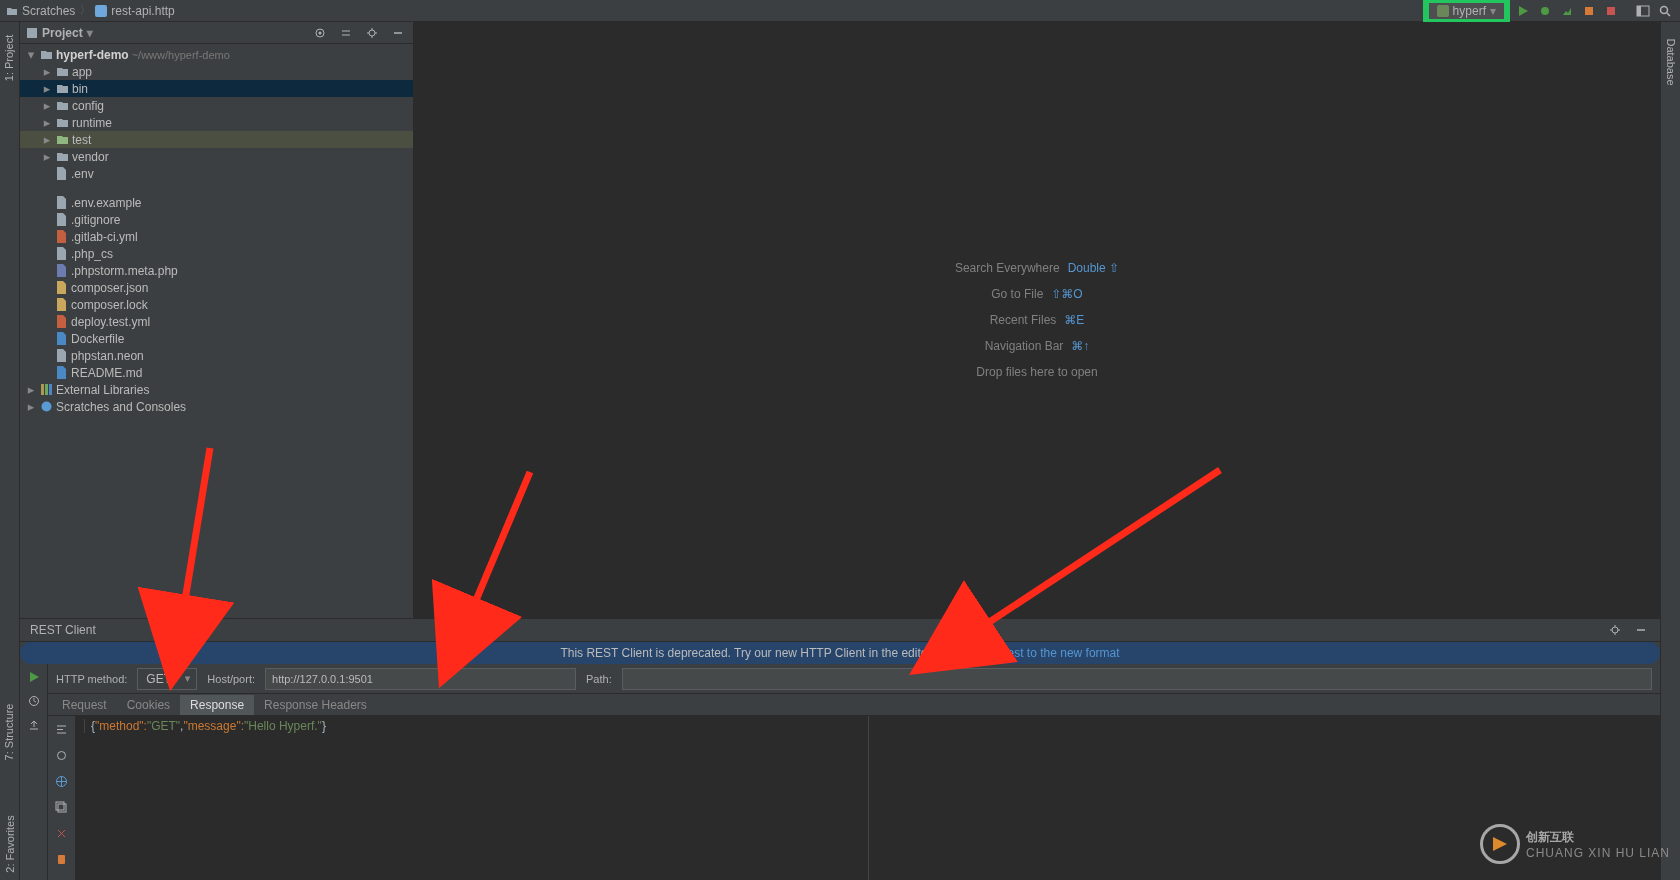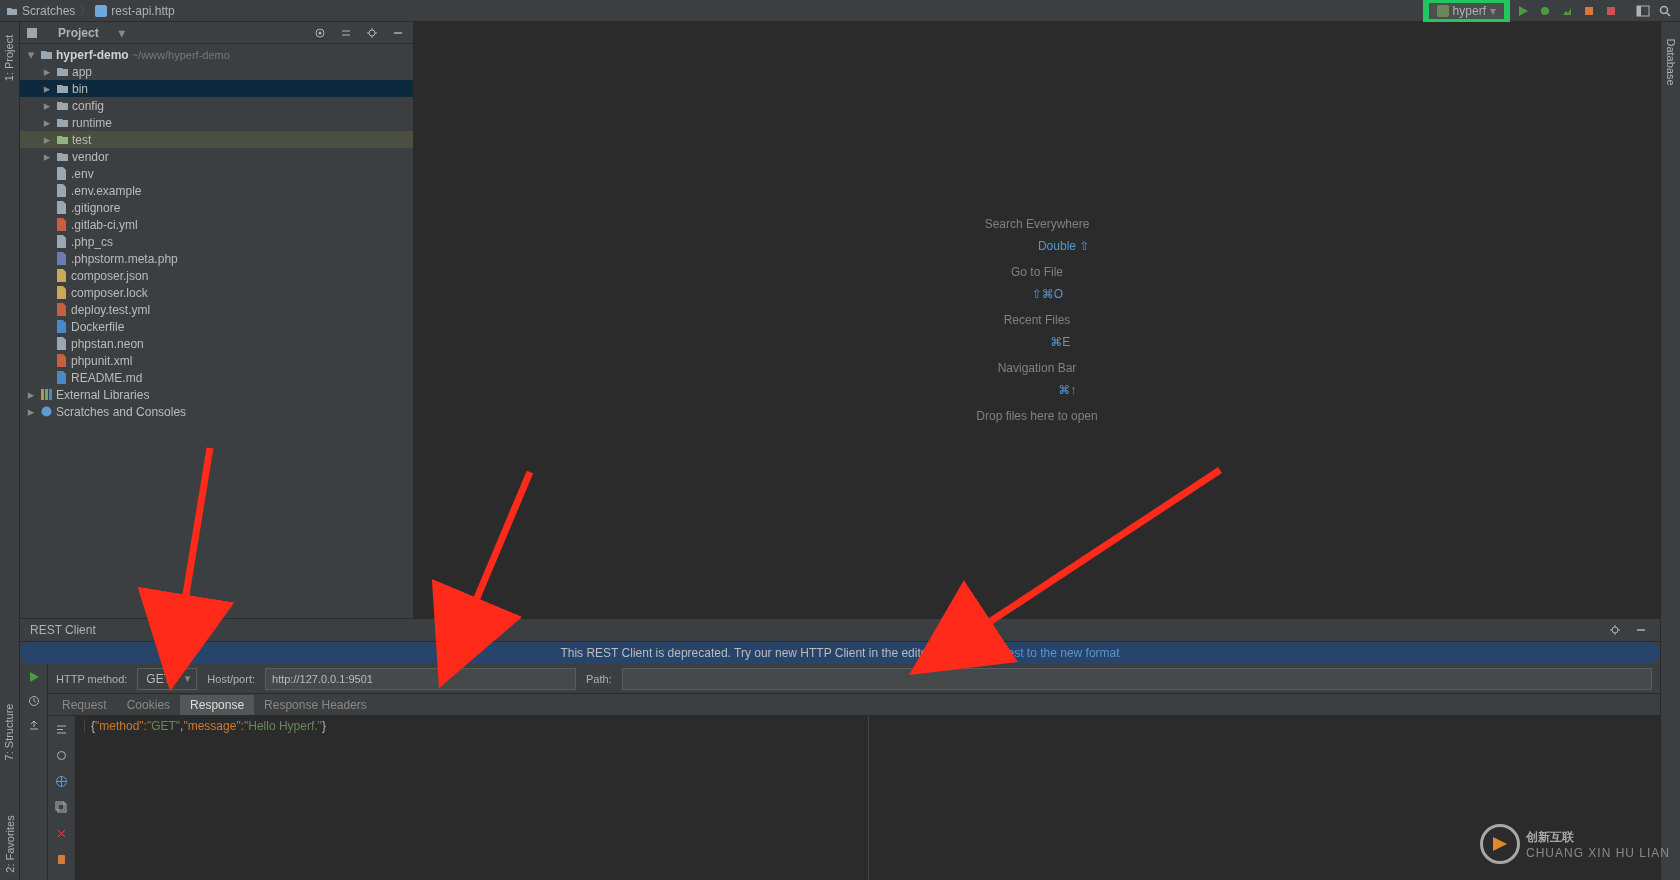--- a/index.html
+++ b/index.html
@@ -17,35 +17,35 @@
 .layout { display:flex; height:calc(100% - 22px); }
 .gutter-left { width:20px; background:#3c3f41; border-right:1px solid #2b2b2b; display:flex; flex-direction:column; align-items:center; }
 .gutter-left .v-label { transform:rotate(-90deg); white-space:nowrap; font-size:11px; color:#afb1b3; margin-top:30px; cursor:pointer; }
 .gutter-right { width:20px; background:#3c3f41; border-left:1px solid #2b2b2b; display:flex; flex-direction:column; align-items:center; }
 .gutter-right .v-label { transform:rotate(90deg); white-space:nowrap; font-size:11px; color:#afb1b3; margin-top:34px; cursor:pointer; }
 
 .center { flex:1; display:flex; flex-direction:column; min-width:0; }
 .upper { flex:1; display:flex; min-height:0; }
 .project-panel { width:394px; background:#3c3f41; border-right:1px solid #2b2b2b; display:flex; flex-direction:column; }
 .project-header { height:22px; display:flex; align-items:center; justify-content:space-between; padding:0 6px; border-bottom:1px solid #2b2b2b; background:#3c3f41; }
-.project-header .title { display:flex; align-items:center; gap:20px; font-size:11px; color:#afb1b3; font-weight:bold; }
+.project-header .title { display:flex; align-items:center; gap:4px; font-size:11px; color:#afb1b3; font-weight:bold; }
 .project-header .tools { display:flex; align-items:center; gap:8px; }
 .tree { flex:1; overflow:auto; padding-top:2px; }
 .tree-row { height:17px; display:flex; align-items:center; gap:3px; font-size:12px; color:#bbbbbb; cursor:pointer; white-space:nowrap; }
 .tree-row.selected { background:#0d293e; }
 .tree-row.test-hi { background:#4b4f41; }
 .tree-row .arrow { width:10px; text-align:center; color:#888; font-size:13px; }
 .tree-row .ficon { width:14px; height:14px; display:inline-flex; align-items:center; justify-content:center; }
 .tree-row .muted { color:#787878; font-size:11px; }
 .folder { color:#9aa7b0; }
 .folder.green { color:#8fb581; }
 .filei { color:#9aa7b0; }
 
 .editor-empty { flex:1; background:#2b2b2b; display:flex; flex-direction:column; align-items:center; justify-content:center; gap:12px; position:relative; }
-.empty-line { display:flex; align-items:flex-end; gap:8px; font-size:13px; color:#808080;flex-direction:column; }
+.empty-line { display:flex; align-items:center; gap:8px; font-size:13px; color:#808080; }
 .empty-line .shortcut { color:#5596d0; font-weight:500; }
 
 
 .rest-panel { display:flex; flex-direction:column; background:#3c3f41; }
 .rest-header { height:24px; display:flex; align-items:center; justify-content:space-between; padding:0 10px; border-top:1px solid #2b2b2b; border-bottom:1px solid #2b2b2b; background:#3c3f41; font-size:11px; color:#afb1b3; }
 .rest-header .tools { display:flex; gap:8px; }
 .deprecation-banner { height:22px; background:#27446b; color:#bbbbbb; display:flex; align-items:center; justify-content:center; font-size:11px; gap:4px;border-radius:11px; }
 .deprecation-banner a { color:#5596d0; text-decoration:none; }
 .rest-body { display:flex; background:#3c3f41; }
 .rest-gutter { width:28px; display:flex; flex-direction:column; align-items:center; gap:6px; padding-top:4px; border-right:1px solid #2b2b2b; }
@@ -258,21 +258,21 @@
             </div>
 
           <div class="tree-row" style="padding-left:34px;">
               <span class="ficon filei">
                 <svg width="11" height="13" viewBox="0 0 11 13">
                   <path fill="currentColor" d="M1 0h6l3 3v10H1z"></path>
                 </svg>
               </span>
               <span>.env</span>
             </div>
-          <div class="tree-row" style="padding-left:34px;">
+          <div class="tree-row" style="padding-left:34px;margin-top:12px;">
               <span class="ficon filei">
                 <svg width="11" height="13" viewBox="0 0 11 13">
                   <path fill="currentColor" d="M1 0h6l3 3v10H1z"></path>
                 </svg>
               </span>
               <span>.env.example</span>
             </div>
           <div class="tree-row" style="padding-left:34px;">
               <span class="ficon filei">
                 <svg width="11" height="13" viewBox="0 0 11 13">
@@ -337,28 +337,20 @@
               </span>
               <span>Dockerfile</span>
             </div>
           <div class="tree-row" style="padding-left:34px;">
               <span class="ficon filei">
                 <svg width="11" height="13" viewBox="0 0 11 13">
                   <path fill="currentColor" d="M1 0h6l3 3v10H1z"></path>
                 </svg>
               </span>
               <span>phpstan.neon</span>
-            </div>
-          <div class="tree-row" style="padding-left:34px;">
-              <span class="ficon">
-                <svg width="11" height="13" viewBox="0 0 11 13">
-                  <path fill="#c4603f" d="M1 0h6l3 3v10H1z"></path>
-                </svg>
-              </span>
-              <span>phpunit.xml</span>
             </div>
           <div class="tree-row" style="padding-left:34px;">
               <span class="ficon">
                 <svg width="11" height="13" viewBox="0 0 11 13">
                   <path fill="#4a89c4" d="M1 0h6l3 3v10H1z"></path>
                 </svg>
               </span>
               <span>README.md</span>
             </div>
 

